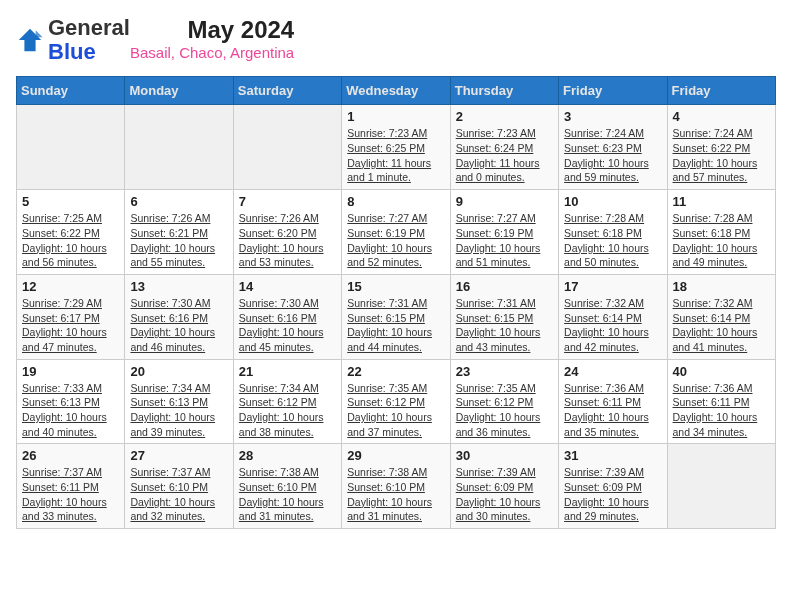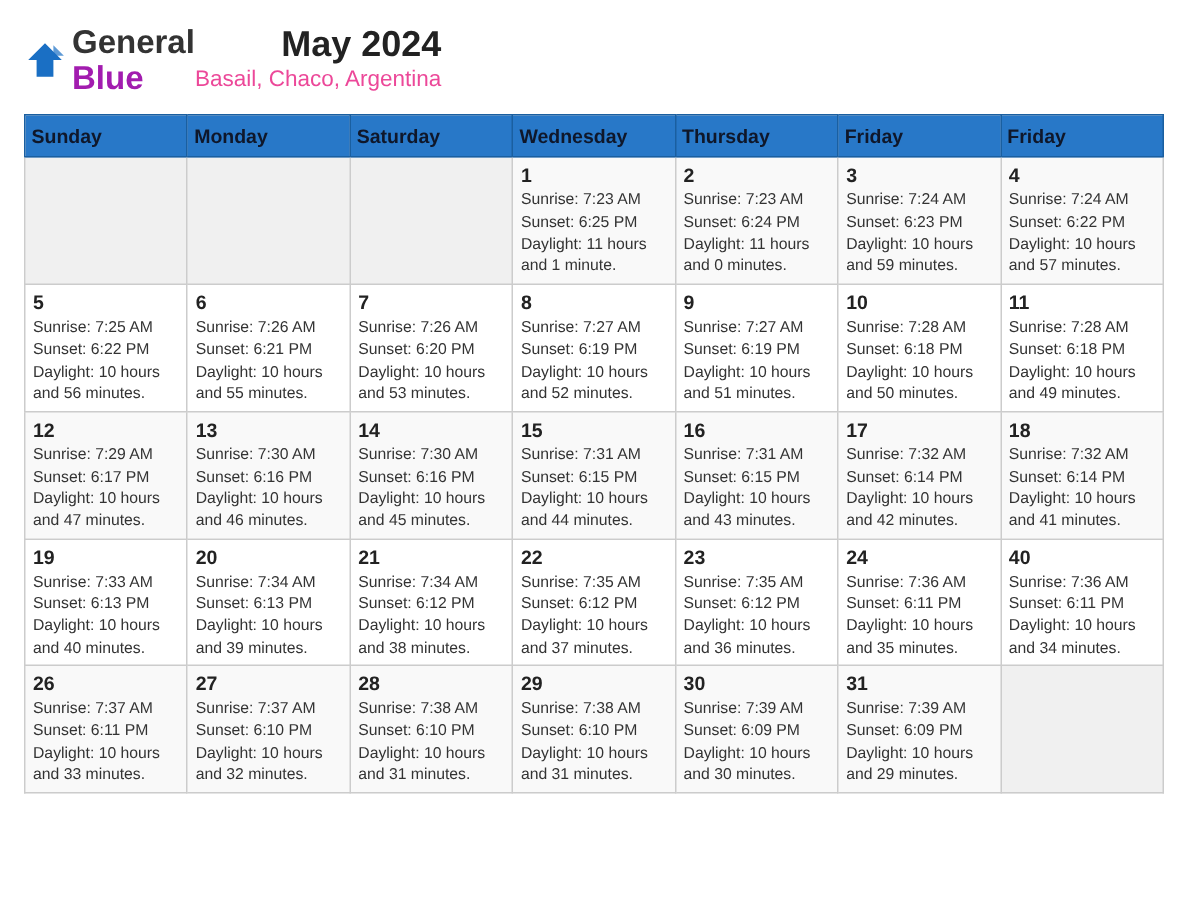--- a/index.html
+++ b/index.html
@@ -20,21 +20,21 @@
       display: flex;
       align-items: center;
       gap: 4px;
     }
     .logo-text {
       font-size: 22px;
       font-weight: bold;
       line-height: 1.1;
     }
     .logo-general { color: #333; }
-    .logo-blue { color: #a21caf; }
+    .logo-blue { color: #1d4ed8; }
     .logo-icon {
       width: 28px;
       height: 28px;
     }
     .title-block {
       text-align: right;
     }
     .month-year {
       font-size: 24px;
       font-weight: bold;
@@ -44,21 +44,21 @@
       font-size: 15px;
       color: #ec4899;
     }
     table {
       width: 100%;
       border-collapse: collapse;
       font-size: 11px;
     }
     thead tr th {
       background-color: #2878c8;
-      color: #0f172a;
+      color: #e5e5e5;
       padding: 6px 4px;
       text-align: left;
       font-size: 13px;
       font-weight: bold;
       border: 1px solid #1a5fa0;
     }
     tbody tr td {
       border: 1px solid #ccc;
       vertical-align: top;
       padding: 4px 5px;
@@ -73,20 +73,21 @@
       font-size: 13px;
       font-weight: bold;
       color: #222;
       display: block;
       margin-bottom: 2px;
     }
     .day-info {
       color: #333;
       font-size: 10.5px;
       line-height: 1.4;
+      text-decoration: underline;
     }
     .empty-cell {
       background: #f0f0f0 !important;
     }
   </style>
 </head>
 <body>
 
 <div class="header">
   <div class="logo">

